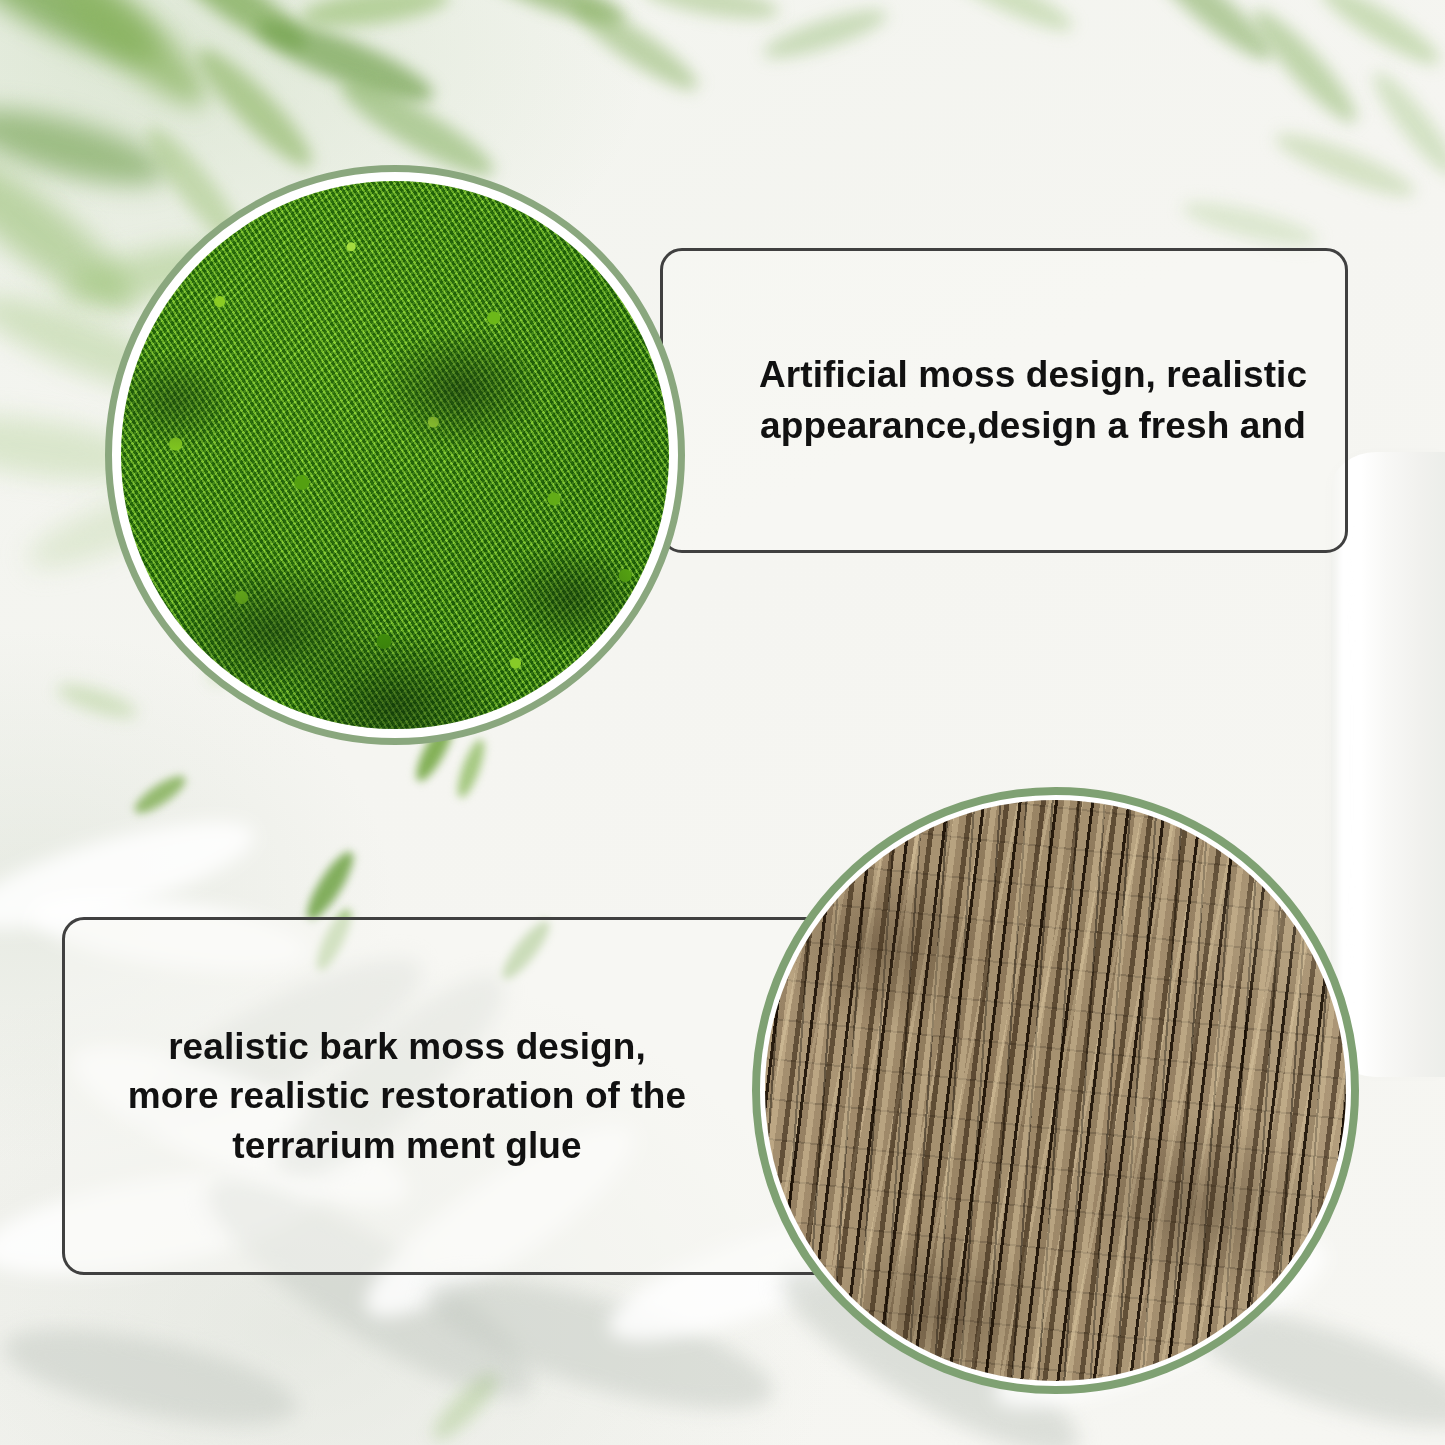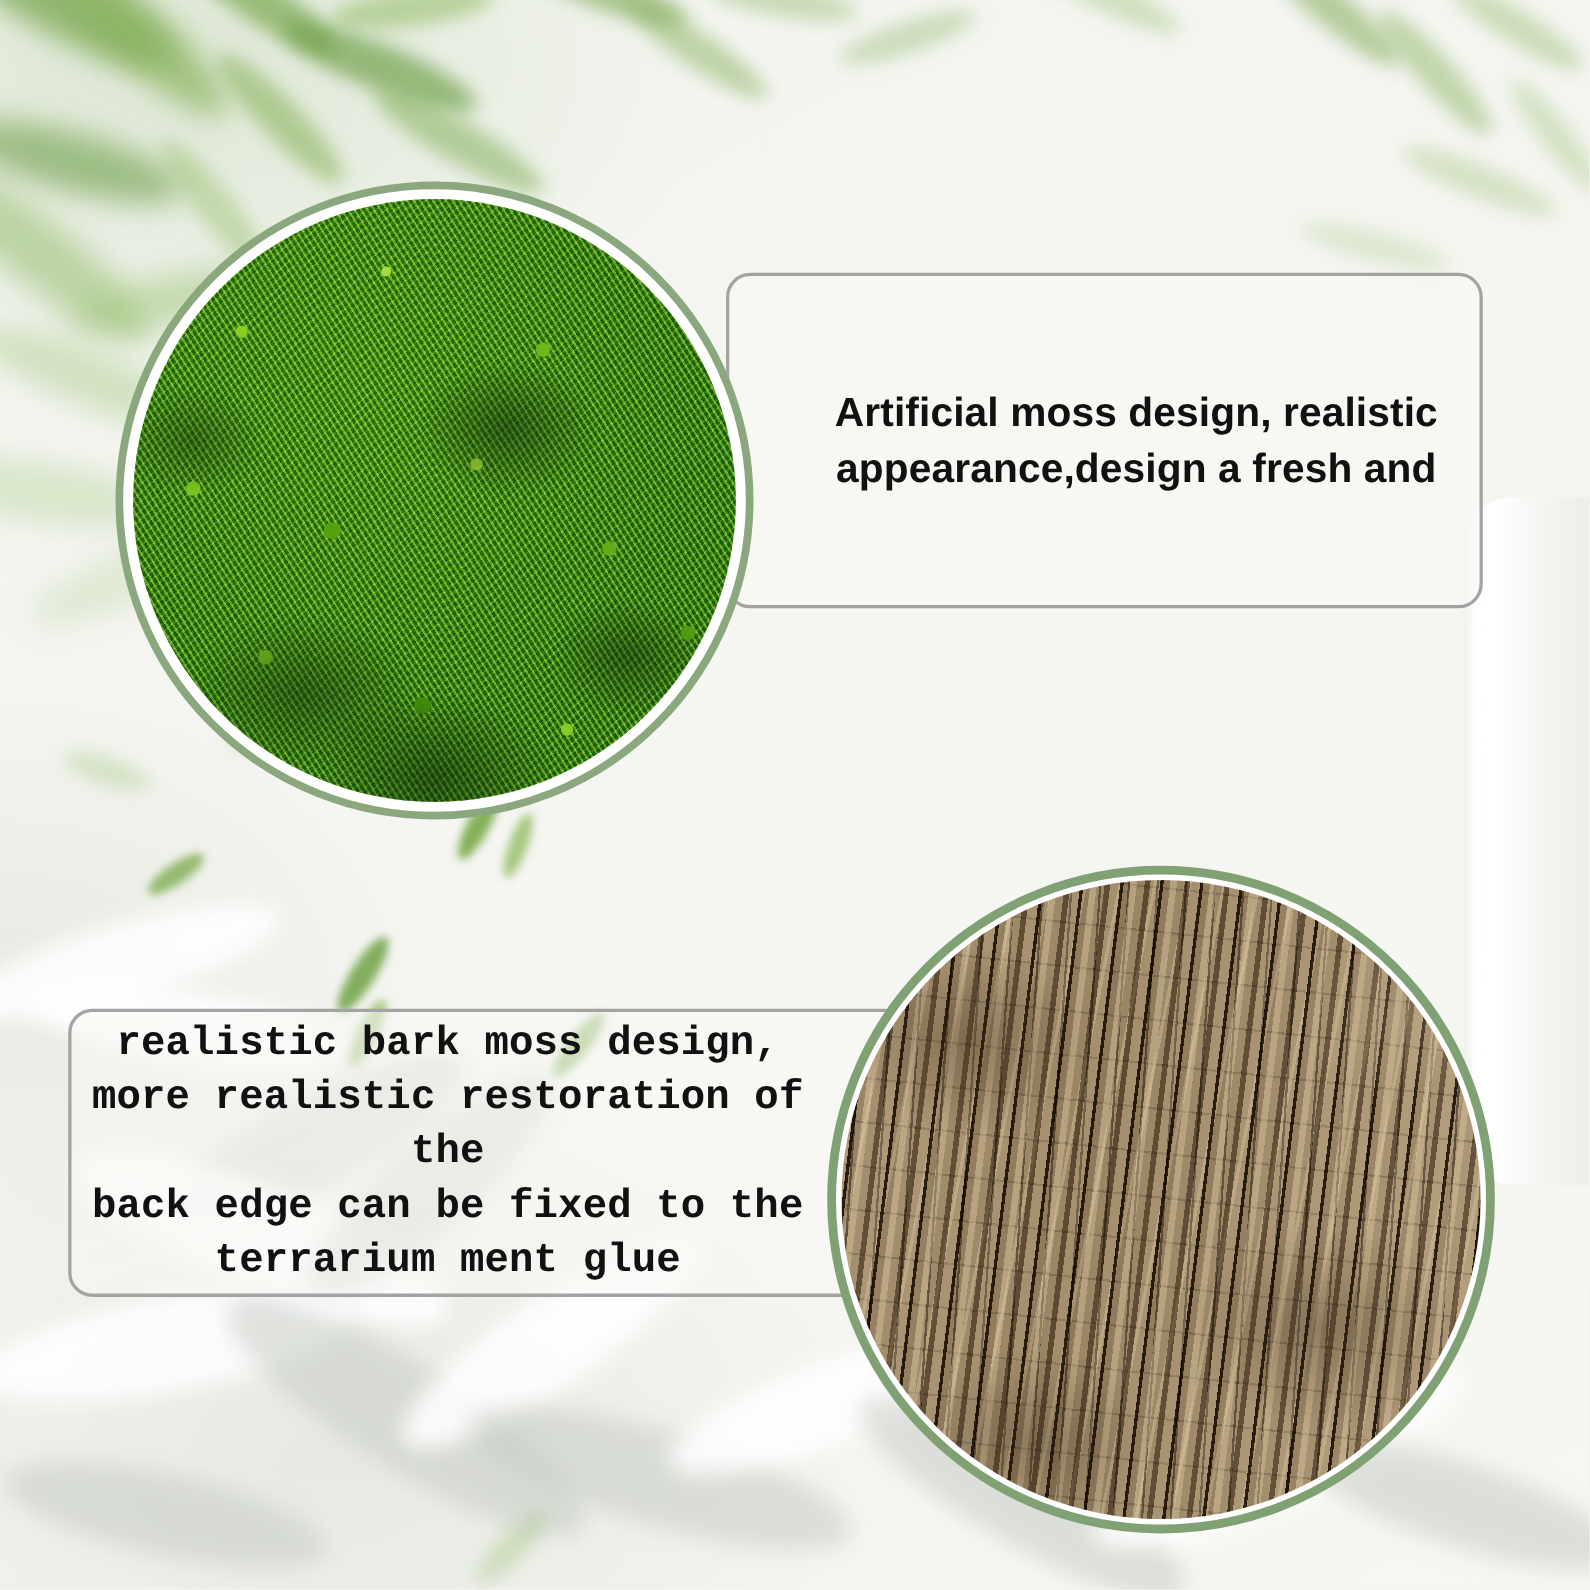--- a/index.html
+++ b/index.html
@@ -129,21 +129,21 @@
       radial-gradient(ellipse 150px 120px at 20% 25%, rgba(60,44,26,.35), rgba(0,0,0,0) 72%),
       radial-gradient(ellipse 170px 130px at 75% 70%, rgba(50,36,20,.32), rgba(0,0,0,0) 72%),
       radial-gradient(ellipse 130px 110px at 88% 22%, rgba(200,182,148,.30), rgba(0,0,0,0) 72%),
       radial-gradient(ellipse 140px 120px at 30% 88%, rgba(45,32,18,.30), rgba(0,0,0,0) 72%);
   }
 
   
   .callout{
     position:absolute;
     box-sizing:border-box;
-    border:3px solid #a3a3a3;
+    border:3px solid #404040;
     border-radius:22px;
     background:rgba(248,248,244,.55);
     display:flex;
     align-items:center;
     justify-content:center;
   }
   .callout-text{
     color:#111;
     font-weight:bold;
     text-align:center;
@@ -154,21 +154,21 @@
   #callout-moss{
     left:660px;top:248px;width:688px;height:305px;
   }
   #callout-moss .callout-text{
     font-size:37px;line-height:1.36;
     width:640px;
     padding-left:58px;
     box-sizing:border-box;
   }
   #callout-bark{
-    left:62px;top:917px;width:938px;height:262px;font-family:Liberation Mono, monospace;
+    left:62px;top:917px;width:938px;height:358px;
   }
   #callout-bark .callout-text{
     font-size:37px;line-height:1.33;
     width:690px;
     margin-right:248px;
   }
 
   
   #circle-moss-wrap{z-index:6;}
   #circle-bark-wrap{z-index:6;}
@@ -264,21 +264,20 @@
     <div class="callout-text">
       <p>Artificial moss design, realistic</p>
       <p>appearance,design a fresh and</p>
     </div>
   </div>
 
   <div class="callout" id="callout-bark">
     <div class="callout-text">
       <p>realistic bark moss design,</p>
       <p>more realistic restoration of the</p>
-      <p>back edge can be fixed to the</p>
       <p>terrarium ment glue</p>
     </div>
   </div>
 
   <div id="circle-moss-wrap" style="position:absolute;left:105px;top:165px;width:580px;height:580px;">
     <div class="ring" style="left:0;top:0;width:580px;height:580px;border:7px solid #8aa77e;background:#ffffff;"></div>
     <div class="photo-circle" style="left:16px;top:16px;width:548px;height:548px;">
       <div class="moss-tex"></div>
       <div class="moss-dark"></div>
     </div>

